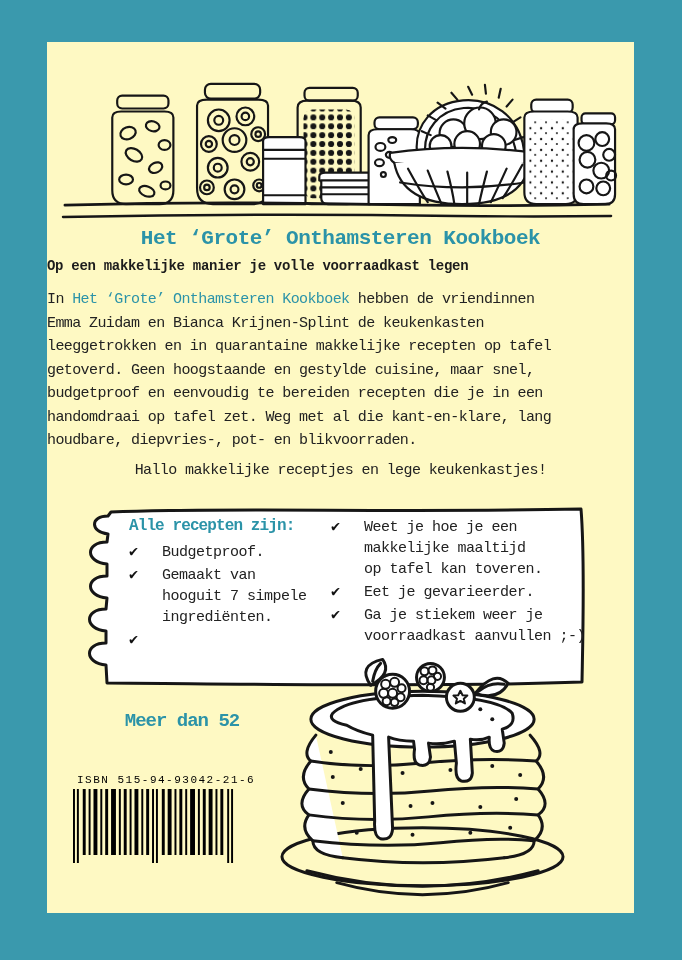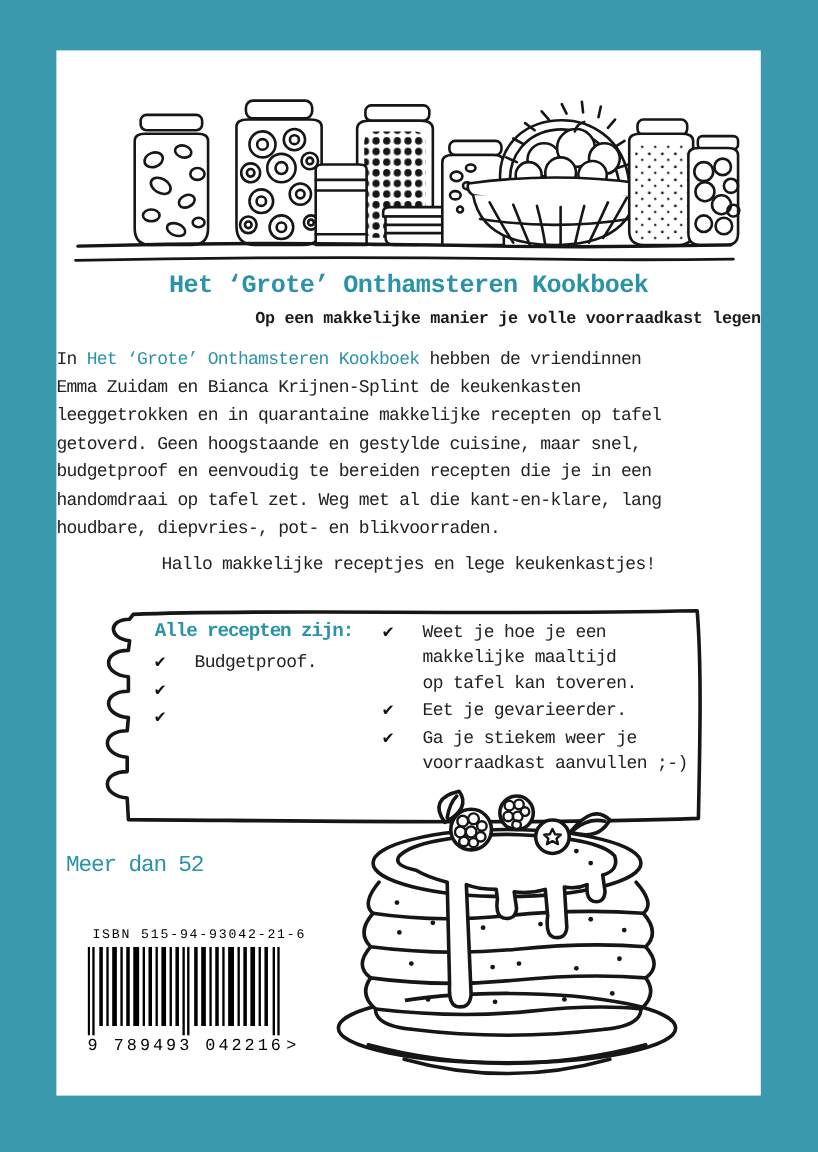--- a/index.html
+++ b/index.html
@@ -5,73 +5,73 @@
   html,body { margin:0; padding:0; background:#888; }
   .cover {
     width:682px; height:960px;
     background:#3a99ad;
     box-sizing:border-box;
     padding:42px 48px 47px 47px;
     position:relative;
   }
   .page {
     position:relative; width:100%; height:100%;
-    background:#ffffff;
+    background:#fef9c3;
     font-family:"Liberation Mono", monospace;
     color:#222;
     overflow:hidden;
   }
   svg { display:block; }
   .jars {
     position:absolute; top:18px; left:14px; width:558px; height:168px;
   }
   .title {
     position:absolute; top:185px; left:0; width:100%;
     text-align:center; font-size:21px; font-weight:bold;
     color:#2b93a8; letter-spacing:-0.5px;
   }
   .subtitle {
     position:absolute; top:216px; left:0; width:100%;
-    text-align:right; font-size:14px; font-weight:bold;
+    text-align:left; font-size:14px; font-weight:bold;
     color:#1c1c1c; letter-spacing:-0.3px;
   }
   .intro {
     position:absolute; top:246px; left:0; width:100%;
     margin:0; text-align:left;
     font-size:15px; line-height:23.5px;
     white-space:pre-line; letter-spacing:-0.6px;
   }
   .intro .hl { color:#2b93a8; }
   .tagline {
     position:absolute; top:420px; left:0; width:100%;
     margin:0; text-align:center; font-size:15px; letter-spacing:-0.6px;
   }
   .note-box {
     position:absolute; top:458px; left:28px; width:524px; height:192px;
   }
   .note-border { position:absolute; top:0; left:0; width:100%; height:100%; }
   .note-cols {
     position:absolute; left:54px; top:17px; right:8px;
-    display:flex; 
+    display:flex; gap:12px;
   }
   .col-left  { width:190px; flex:none; }
   .col-right { flex:1; }
   .note-heading {
     margin:0 0 7px 0; font-size:16px; font-weight:bold;
     color:#2b93a8; letter-spacing:-0.9px;
   }
   .note-item { display:flex; gap:9px; margin-bottom:2px; }
   .check { font-weight:bold; font-size:15px; line-height:21px; color:#111; flex:none; }
   .item-text {
     font-size:15px; line-height:21px; white-space:pre-line; letter-spacing:-0.5px;margin-left:15px;
   }
   .promo {
     position:absolute; top:666px; left:8px; width:254px;
-    font-size:19px; line-height:27px;
-    font-weight:normal; color:#2b93a8; letter-spacing:-1px;
+    text-align:center; font-size:19px; line-height:27px;
+    font-weight:bold; color:#2b93a8; letter-spacing:-1px;
   }
   .barcode { position:absolute; top:732px; left:26px; width:172px; }
   .isbn-label {
     font-size:11px; letter-spacing:1.5px; color:#000;
     margin-left:4px; white-space:nowrap;
   }
   .bars { width:162px; height:74px; margin-top:3px; }
   .digits-row {
     display:flex; align-items:center; margin-top:1px;
     font-size:14px; color:#000;
@@ -208,20 +208,23 @@
       </svg>
       <div class="note-cols">
         <div class="col-left">
           <h3 class="note-heading">Alle recepten zijn:</h3>
           <div class="note-item">
             <span class="check">✔</span>
             <span class="item-text">Budgetproof.</span>
           </div>
           <div class="note-item">
             <span class="check">✔</span>
+            <span class="item-text">Gemaakt van
+hooguit 7 simpele
+ingrediënten.</span>
           </div>
           <div class="note-item">
             <span class="check">✔</span>
           </div>
         </div>
         <div class="col-right">
           <div class="note-item">
             <span class="check">✔</span>
             <span class="item-text">Weet je hoe je een
 makkelijke maaltijd
@@ -272,24 +275,20 @@
             <rect x="120" y="0" width="5" height="66"></rect>
           <rect x="128" y="0" width="2" height="66"></rect>
             <rect x="133" y="0" width="3" height="66"></rect>
           <rect x="139" y="0" width="4" height="66"></rect>
             <rect x="146" y="0" width="2" height="66"></rect>
           <rect x="151" y="0" width="3" height="66"></rect>
           <rect x="158" y="0" width="2" height="74"></rect>
             <rect x="162" y="0" width="2" height="74"></rect>
         </g>
       </svg>
-      <div class="digits-row">
-        <span class="digits">9 789493 042216</span>
-        <span class="bc-arrow">&gt;</span>
-      </div>
     </div>
 
     <svg class="pancakes" viewBox="0 0 305 250" aria-hidden="true">
       <g stroke="#161616" stroke-width="3" fill="none" stroke-linecap="round" stroke-linejoin="round">
 
         <ellipse cx="152" cy="200" rx="141" ry="29"></ellipse>
         <path d="M36,214 Q152,245 268,214"></path>
         <path d="M66,226 Q152,250 238,226"></path>
 
         <path d="M45,78 Q30,96 40,104 Q26,120 38,132 Q24,148 38,158 Q28,172 42,184 Q42,198 72,201" fill="#fff"></path>

